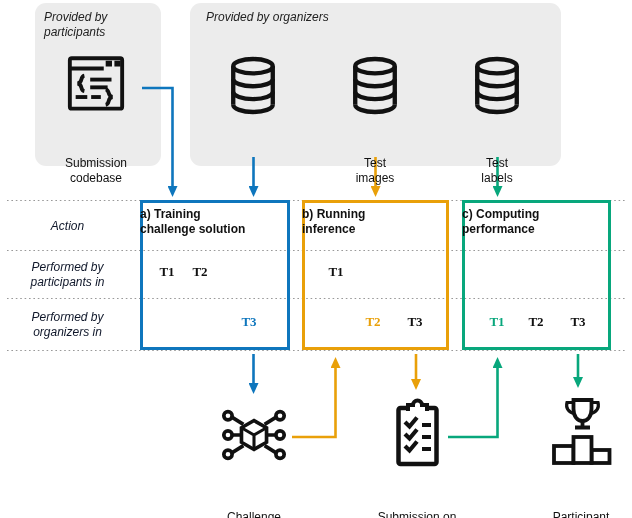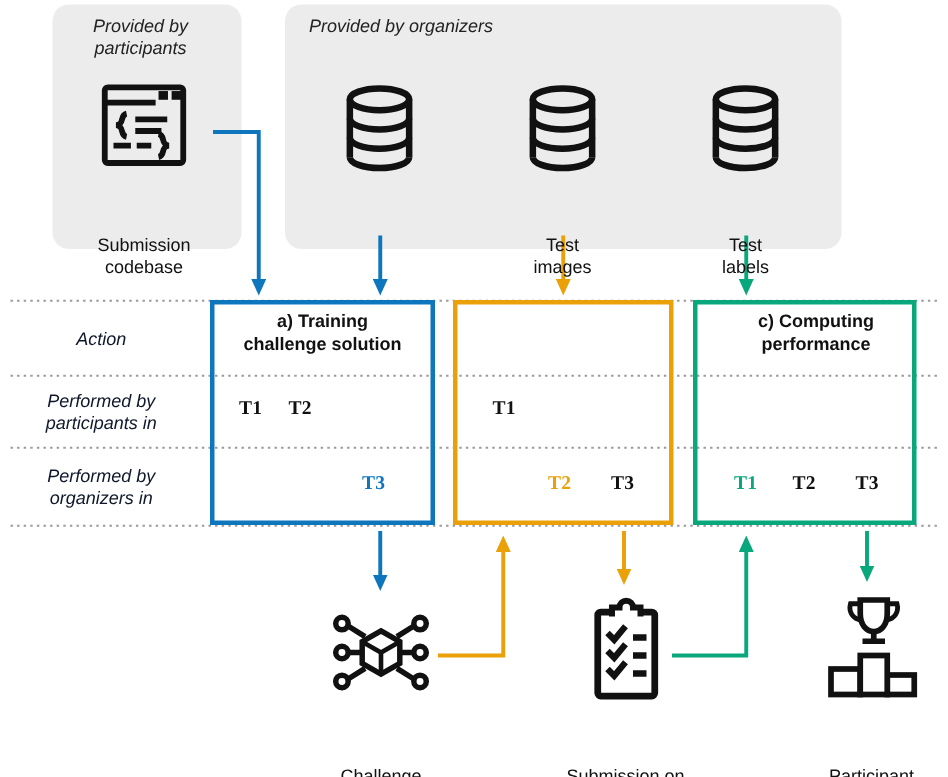--- a/index.html
+++ b/index.html
@@ -10,37 +10,37 @@
   .abs{position:absolute;}
   .pre{white-space:pre-line;}
   .panel{background:#ececec;border-radius:11px;}
   .panel-label{font-style:italic;font-size:12px;line-height:15px;color:#222;}
   .caption{font-size:12px;line-height:15px;text-align:center;color:#111;margin-top:34px;}
   .row-label{font-style:italic;font-size:12px;line-height:15px;text-align:center;color:#0f172a;width:135px;left:0;}
   .action-box{box-sizing:border-box;position:absolute;top:200px;height:150px;background:transparent;}
   .box-a{border:3px solid #0e76bd;}
   .box-b{border:3px solid #e9a009;}
   .box-c{border:3px solid #08a77c;}
-  .box-title{font-weight:700;font-size:12px;line-height:15px;text-align:center;}
+  .box-title{font-weight:700;font-size:12px;line-height:15px;}
   .t{position:absolute;font-weight:700;font-size:13px;line-height:14px;transform:translateX(-50%);font-family:Liberation Serif, serif;}
   .t-blue{color:#0e76bd;}
   .t-orange{color:#e9a009;}
   .t-green{color:#08a77c;}
   svg.icon{display:block;}
   .center{transform:translateX(-50%);}
 </style>
 </head>
 <body>
 
 <div id="canvas">
 
   <div class="abs panel" style="left:35px;top:3px;width:126px;height:163px;"></div>
   <div class="abs panel" style="left:190px;top:3px;width:371px;height:163px;"></div>
 
-  <div class="abs panel-label pre" style="left:62px;top:10px;text-align:center;">Provided by
+  <div class="abs panel-label pre" style="left:44px;top:10px;">Provided by
 participants</div>
   <div class="abs panel-label" style="left:206px;top:10px;">Provided by organizers</div>
 
   <svg class="abs" width="632" height="518" style="left:0;top:0;">
     <defs>
       <marker id="ah-blue" viewBox="0 0 11 10" markerWidth="11" markerHeight="10" refX="2" refY="5" orient="auto" markerUnits="userSpaceOnUse">
           <path d="M0,0 L11,5 L0,10 Z" fill="#0e76bd"></path>
         </marker>
       <marker id="ah-orange" viewBox="0 0 11 10" markerWidth="11" markerHeight="10" refX="2" refY="5" orient="auto" markerUnits="userSpaceOnUse">
           <path d="M0,0 L11,5 L0,10 Z" fill="#e9a009"></path>
@@ -129,20 +129,22 @@
 participants in</div>
   <div class="abs row-label pre" style="top:310px;">Performed by
 organizers in</div>
 
   <div class="action-box box-a" style="left:140px;width:150px;"></div>
   <div class="action-box box-b" style="left:302px;width:147px;"></div>
   <div class="action-box box-c" style="left:462px;width:149px;"></div>
 
   <div class="abs box-title pre" style="left:140px;top:207px;width:150px;">a) Training
 challenge solution</div>
+  <div class="abs box-title pre" style="left:302px;top:207px;width:147px;">b) Running
+inference</div>
   <div class="abs box-title pre" style="left:462px;top:207px;width:164px;">c) Computing
 performance</div>
 
   <span class="t" style="left:167px;top:265px;">T1</span>
   <span class="t" style="left:200px;top:265px;">T2</span>
   <span class="t t-blue" style="left:249px;top:315px;">T3</span>
 
   <span class="t" style="left:336px;top:265px;">T1</span>
   <span class="t t-orange" style="left:373px;top:315px;">T2</span>
   <span class="t" style="left:415px;top:315px;">T3</span>

